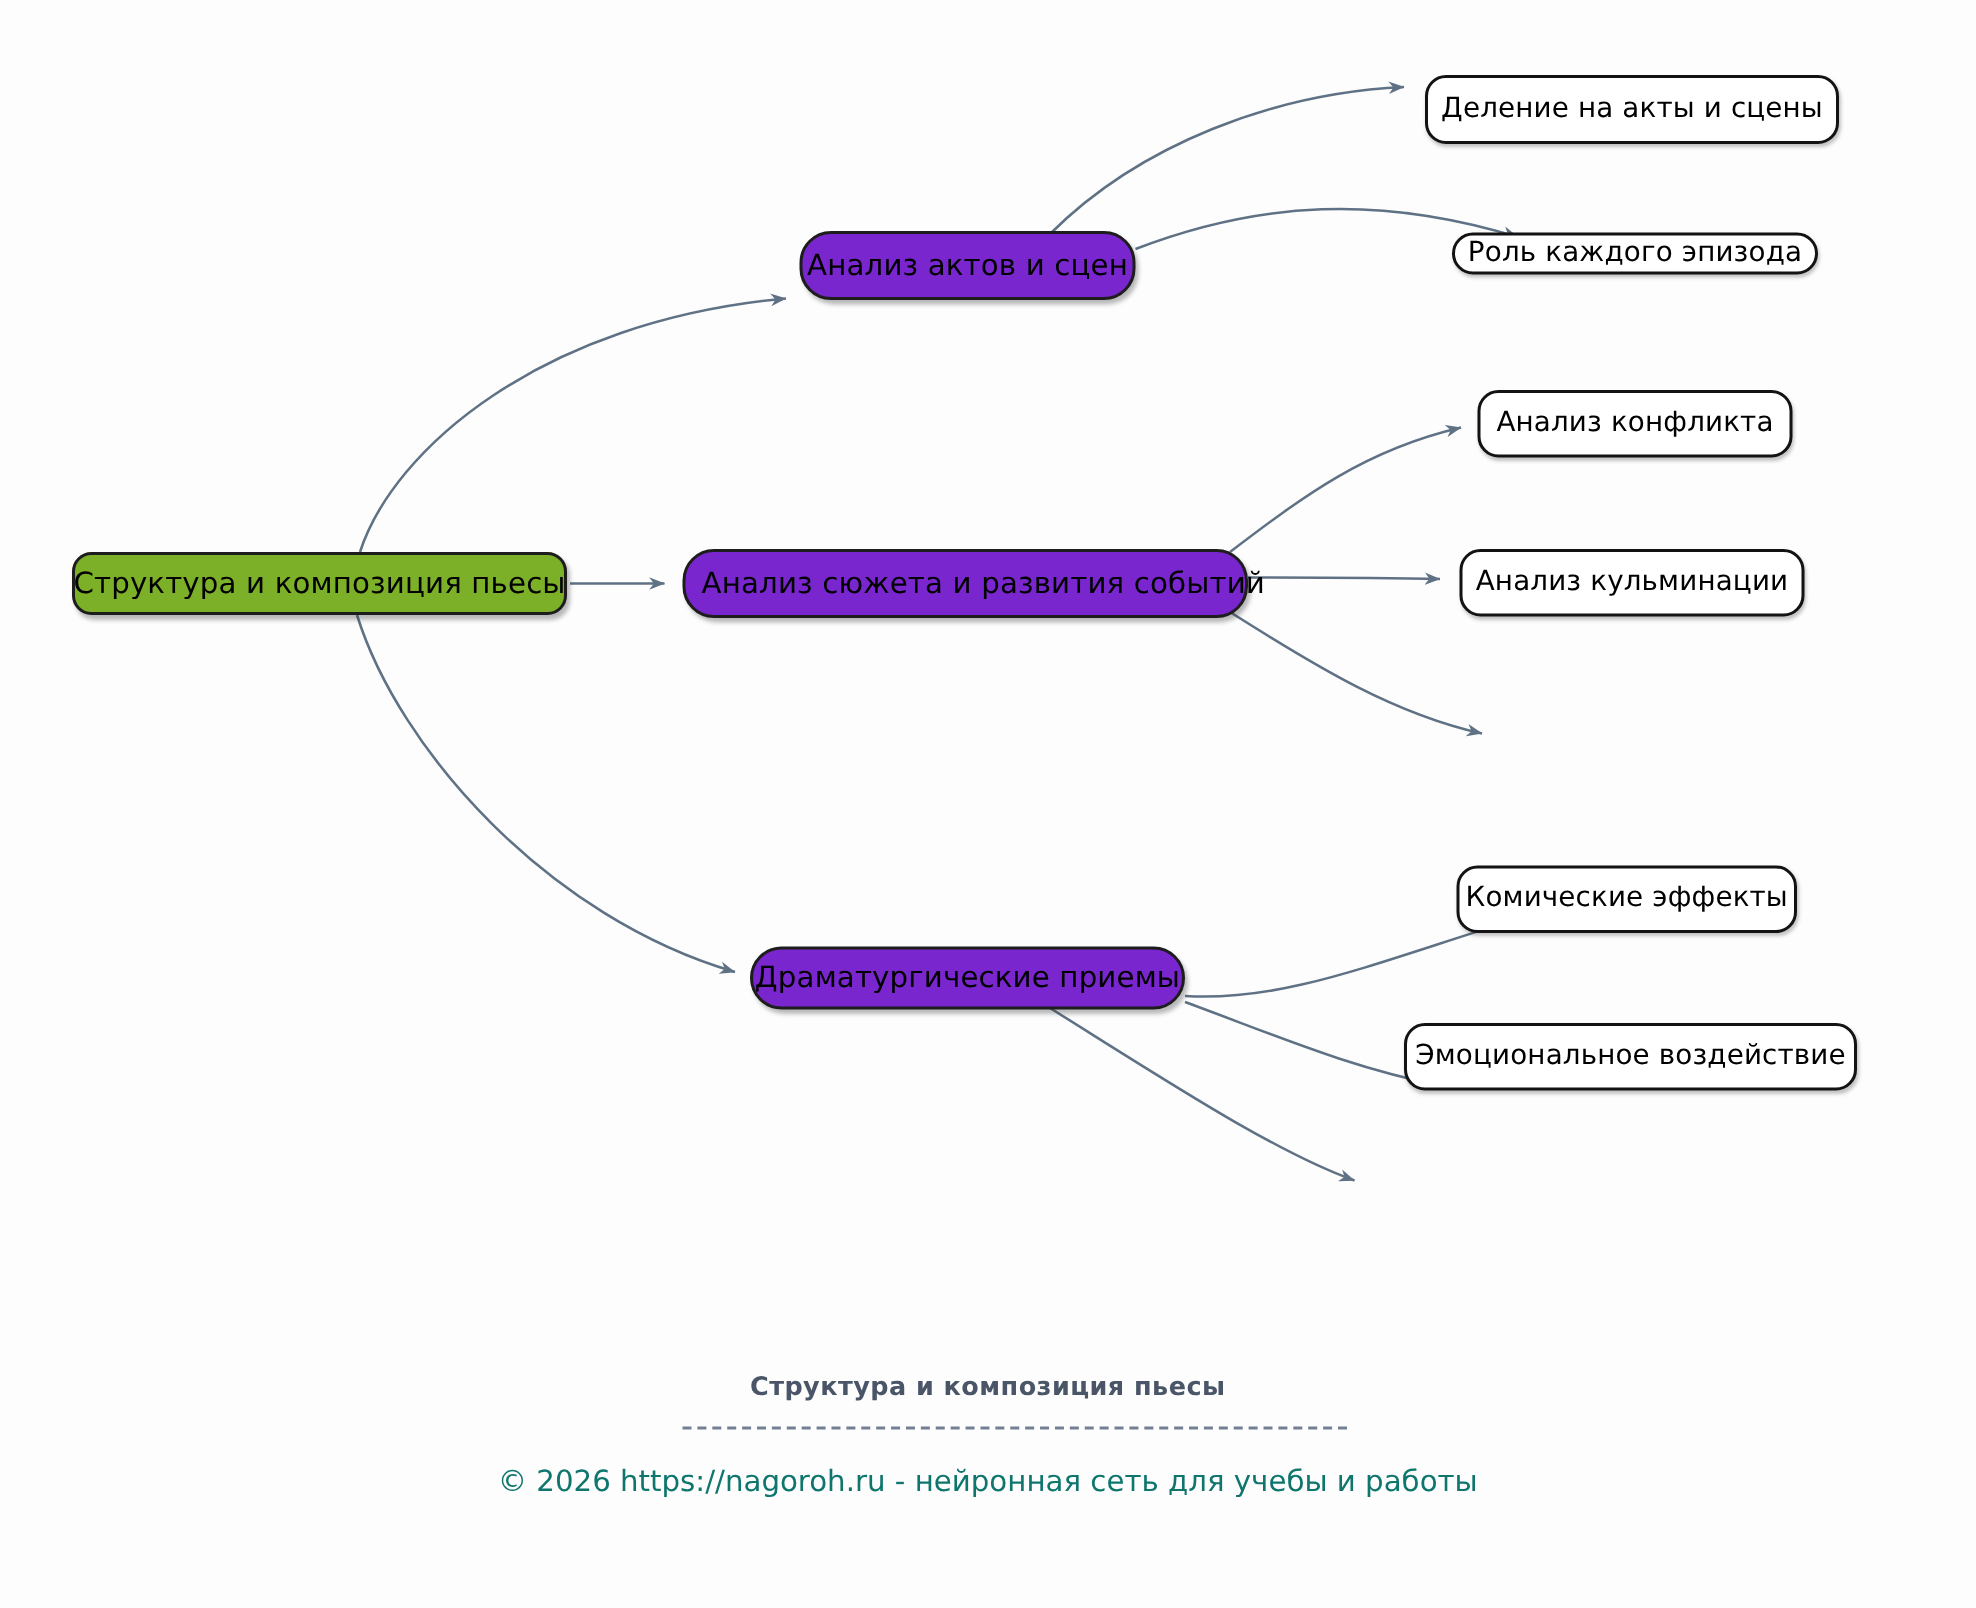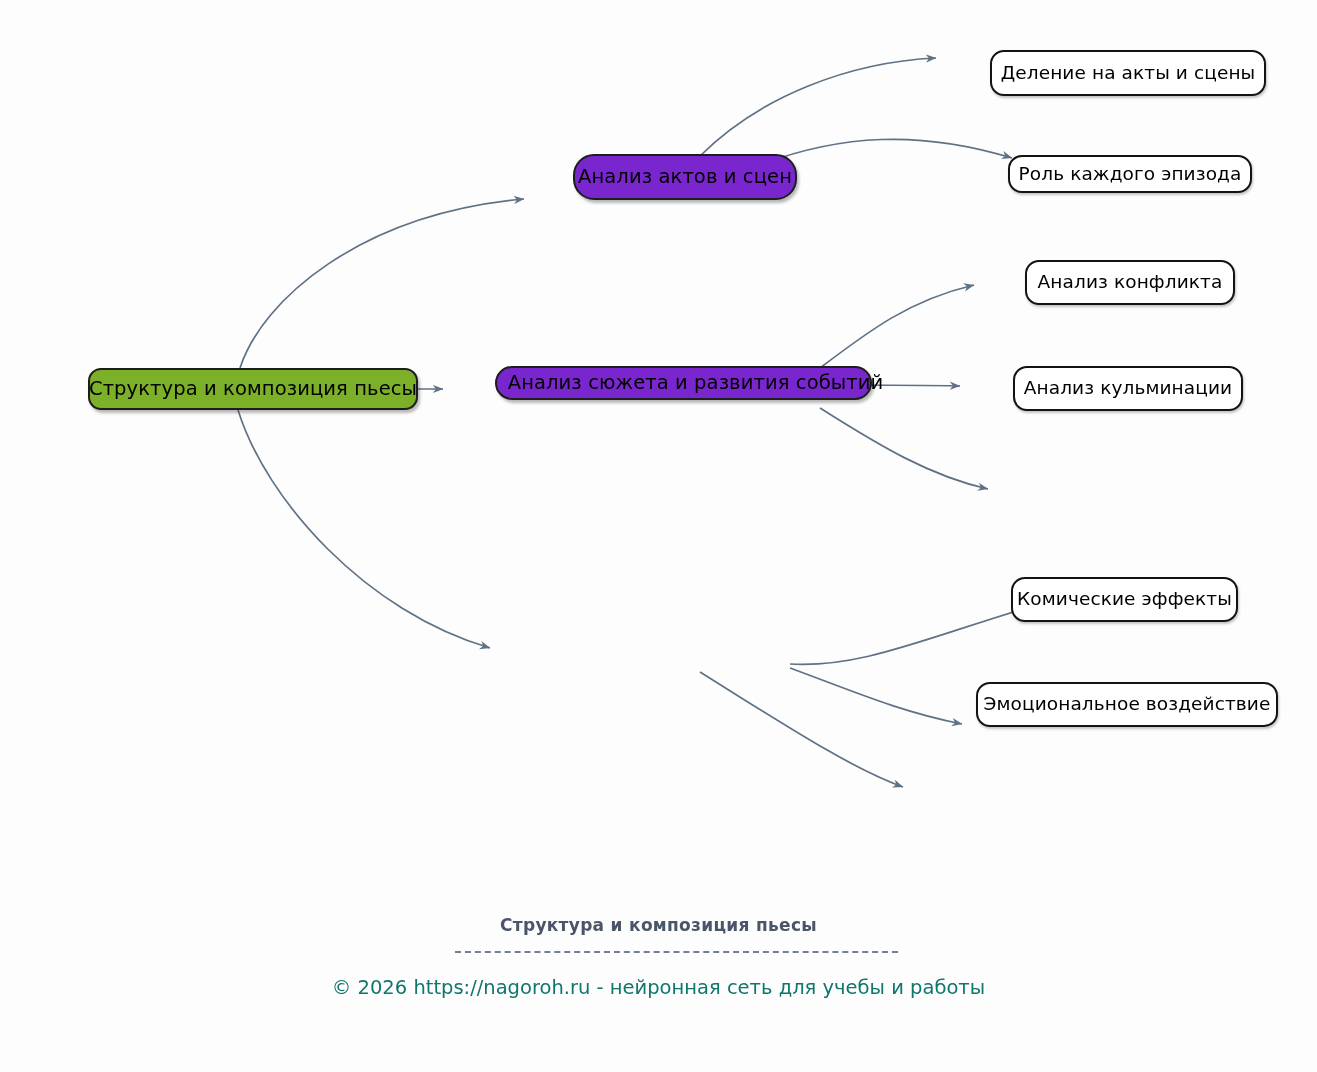--- a/index.html
+++ b/index.html
@@ -31,21 +31,20 @@
   }
   .node {
     position: absolute;
     box-sizing: border-box;
     display: flex;
     align-items: center;
     justify-content: center;
     white-space: nowrap;
     line-height: 1;
     letter-spacing: 0.1px;
-    margin-left: 40px;
   }
   .node-root {
     background: #7cb028;
     border: 2px solid #1d1d1d;
     border-radius: 13px;
     color: #000000;
     font-size: 19.5px;
     box-shadow: 2px 3px 3px rgba(40,40,40,0.32);
   }
   .node-branch {
@@ -122,30 +121,33 @@
   </svg>
 
   <div class="node node-root" style="left:48px; top:368px; width:330px; height:42px;">
     <span>Структура и композиция пьесы</span>
   </div>
 
   <div class="node node-branch" style="left:533px; top:154px; width:224px; height:46px;">
     <span>Анализ актов и сцен</span>
   </div>
 
-  <div class="node node-branch" style="left:455px; top:366px; width:377px; height:34px;padding-left:24px;">
+  <div class="node node-branch" style="left:455px; top:366px; width:377px; height:46px;padding-left:24px;">
     <span>Анализ сюжета и развития событий</span>
   </div>
 
+  <div class="node node-branch" style="left:500px; top:631px; width:290px; height:42px;">
+    <span>Драматургические приемы</span>
+  </div>
 
   <div class="node node-leaf" style="left:950px; top:50px; width:276px; height:46px;">
     <span>Деление на акты и сцены</span>
   </div>
 
-  <div class="node node-leaf" style="left:968px; top:155px; width:244px; height:38px;">
+  <div class="node node-leaf" style="left:968px; top:155px; width:244px; height:28px;">
     <span>Роль каждого эпизода</span>
   </div>
 
   <div class="node node-leaf" style="left:973px; top:366px; width:230px; height:45px;">
     <span>Анализ кульминации</span>
   </div>
 
   <div class="node node-leaf" style="left:985px; top:260px; width:210px; height:45px;">
     <span>Анализ конфликта</span>
   </div>

